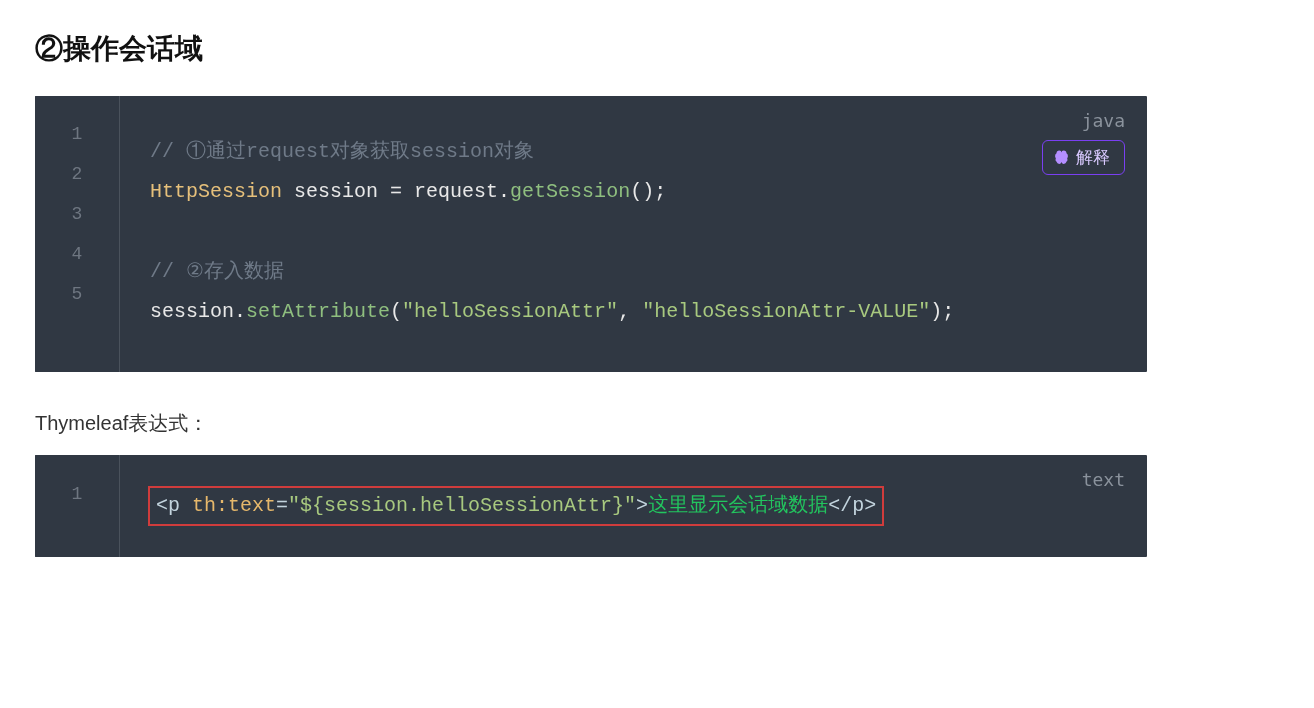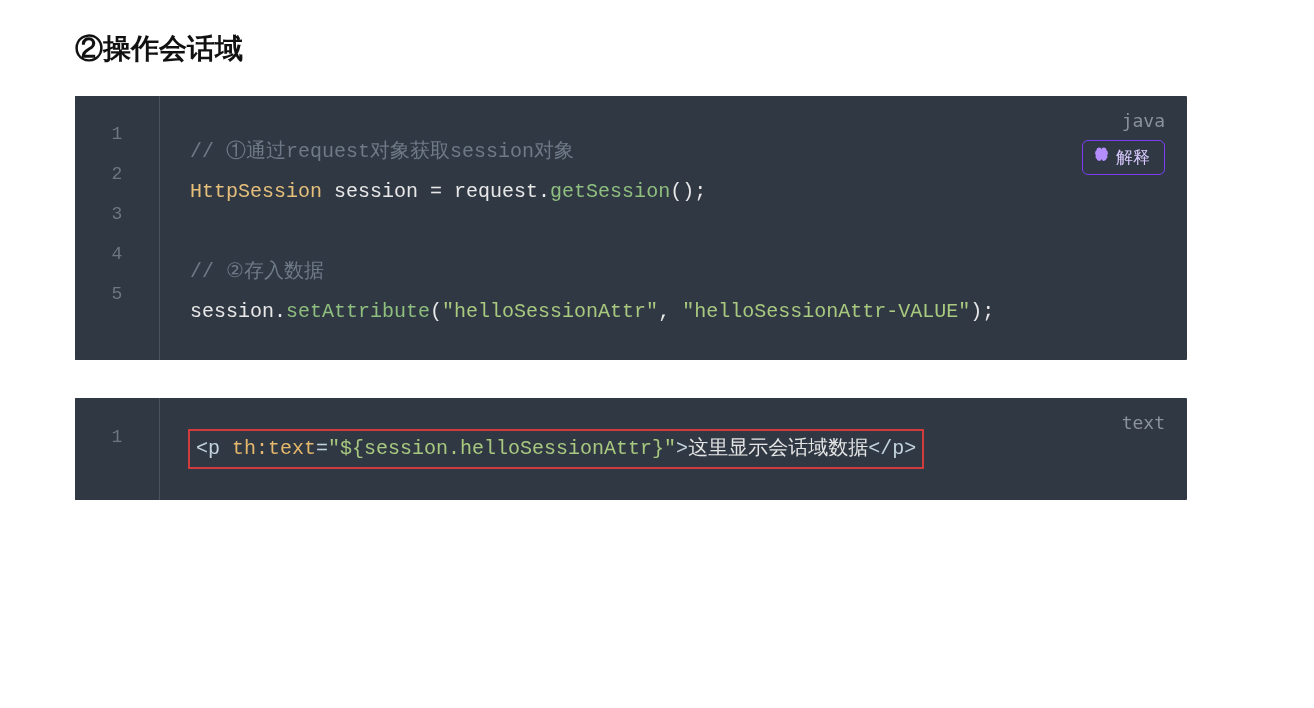--- a/index.html
+++ b/index.html
@@ -5,21 +5,20 @@
   * { box-sizing: border-box; }
   html, body {
     margin: 0;
     padding: 0;
     background: #ffffff;
     font-family: "Microsoft YaHei", "PingFang SC", -apple-system, sans-serif;
   }
   .page {
     width: 1182px;
     padding: 30px 35px 40px 35px;
-    margin-left: 40px;
   }
   h2.section-heading {
     margin: 0 0 28px 0;
     font-size: 28px;
     font-weight: 700;
     color: #111;
   }
   p.subheading {
     margin: 0 0 18px 0;
     font-size: 20px;
@@ -42,21 +41,21 @@
     text-align: center;
     color: #6e7681;
     user-select: none;
     min-width: 85px;
     font-size: 18px;
     line-height: 40px;
   }
   .gutter .ln { display: block; }
   .code-body {
     flex: 1;
-    padding: 36px 28px 28px 30px;
+    padding: 36px 28px 40px 30px;
     font-size: 20px;
     line-height: 40px;
     color: #e8e8e8;
     white-space: pre;
     overflow-x: auto;
   }
   .lang-label {
     position: absolute;
     top: 14px;
     right: 22px;
@@ -69,39 +68,39 @@
     top: 44px;
     right: 22px;
     background: transparent;
     border: 1px solid #7a3ff2;
     border-radius: 6px;
     color: #d9c9ff;
     padding: 5px 14px 5px 10px;
     font-size: 17px;
     cursor: pointer;
     display: flex;
-    align-items: flex-start;
+    align-items: center;
     gap: 6px;
     font-family: "Microsoft YaHei", sans-serif;
   }
   .explain-btn svg {
     width: 17px; height: 17px;
     fill: #b48eff;
   }
   
   .c-comment { color: #6f7a88; }
   .c-type    { color: #e6c07b; }
   .c-ident   { color: #e8e8e8; }
   .c-op      { color: #e8e8e8; }
   .c-call    { color: #8fbf7f; }
   .c-str     { color: #a8c97f; }
   .c-punct   { color: #e8e8e8; }
   .c-tag     { color: #c3d4de; }
   .c-attr    { color: #e6b86b; text-align: center; }
-  .c-text    { color: #e5e5e5; }
+  .c-text    { color: #22c55e; }
 
   .hl-box {
     border: 2px solid #d03c3c;
     display: inline-block;
     padding: 4px 6px;
     line-height: 1.4;
   }
 
   .code-block.short .gutter { line-height: 54px; padding: 12px 0; }
   .code-block.short .code-body { padding: 24px 28px; line-height: 54px; }
@@ -129,20 +128,21 @@
       <span class="ln">4</span>
       <span class="ln">5</span>
     </div>
     <div class="code-body"><span class="c-comment"><span>// ①通过</span><span>request</span><span>对象获取</span><span>session</span><span>对象</span></span>
 <span class="c-type">HttpSession</span> <span class="c-ident">session</span><span class="c-op"> = </span><span class="c-ident">request</span><span class="c-punct">.</span><span class="c-call">getSession</span><span class="c-punct">();</span>
 
 <span class="c-comment">// ②存入数据</span>
 <span class="c-ident">session</span><span class="c-punct">.</span><span class="c-call">setAttribute</span><span class="c-punct">(</span><span class="c-str">"helloSessionAttr"</span><span class="c-punct">, </span><span class="c-str">"helloSessionAttr-VALUE"</span><span class="c-punct">);</span></div>
   </div>
 
+  <p class="subheading">Thymeleaf表达式：</p>
 
   <div class="code-block short">
     <span class="lang-label">text</span>
     <div class="gutter">
       <span class="ln">1</span>
     </div>
     <div class="code-body"><span class="hl-box"><span class="c-tag">&lt;p </span><span class="c-attr">th:text</span><span class="c-tag">=</span><span class="c-str">"${session.helloSessionAttr}"</span><span class="c-tag">&gt;</span><span class="c-text">这里显示会话域数据</span><span class="c-tag">&lt;/p&gt;</span></span></div>
   </div>
 
 </div>

